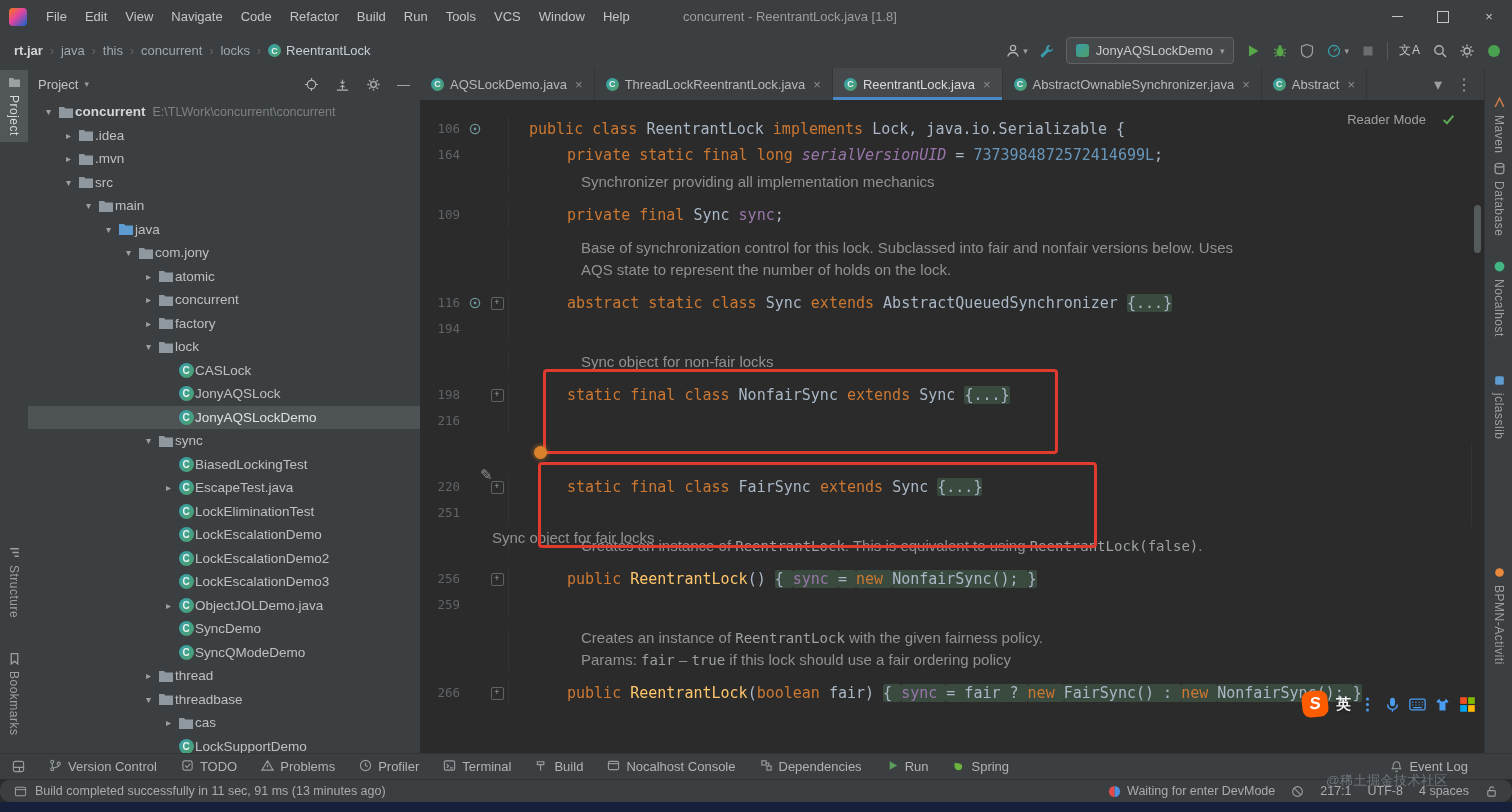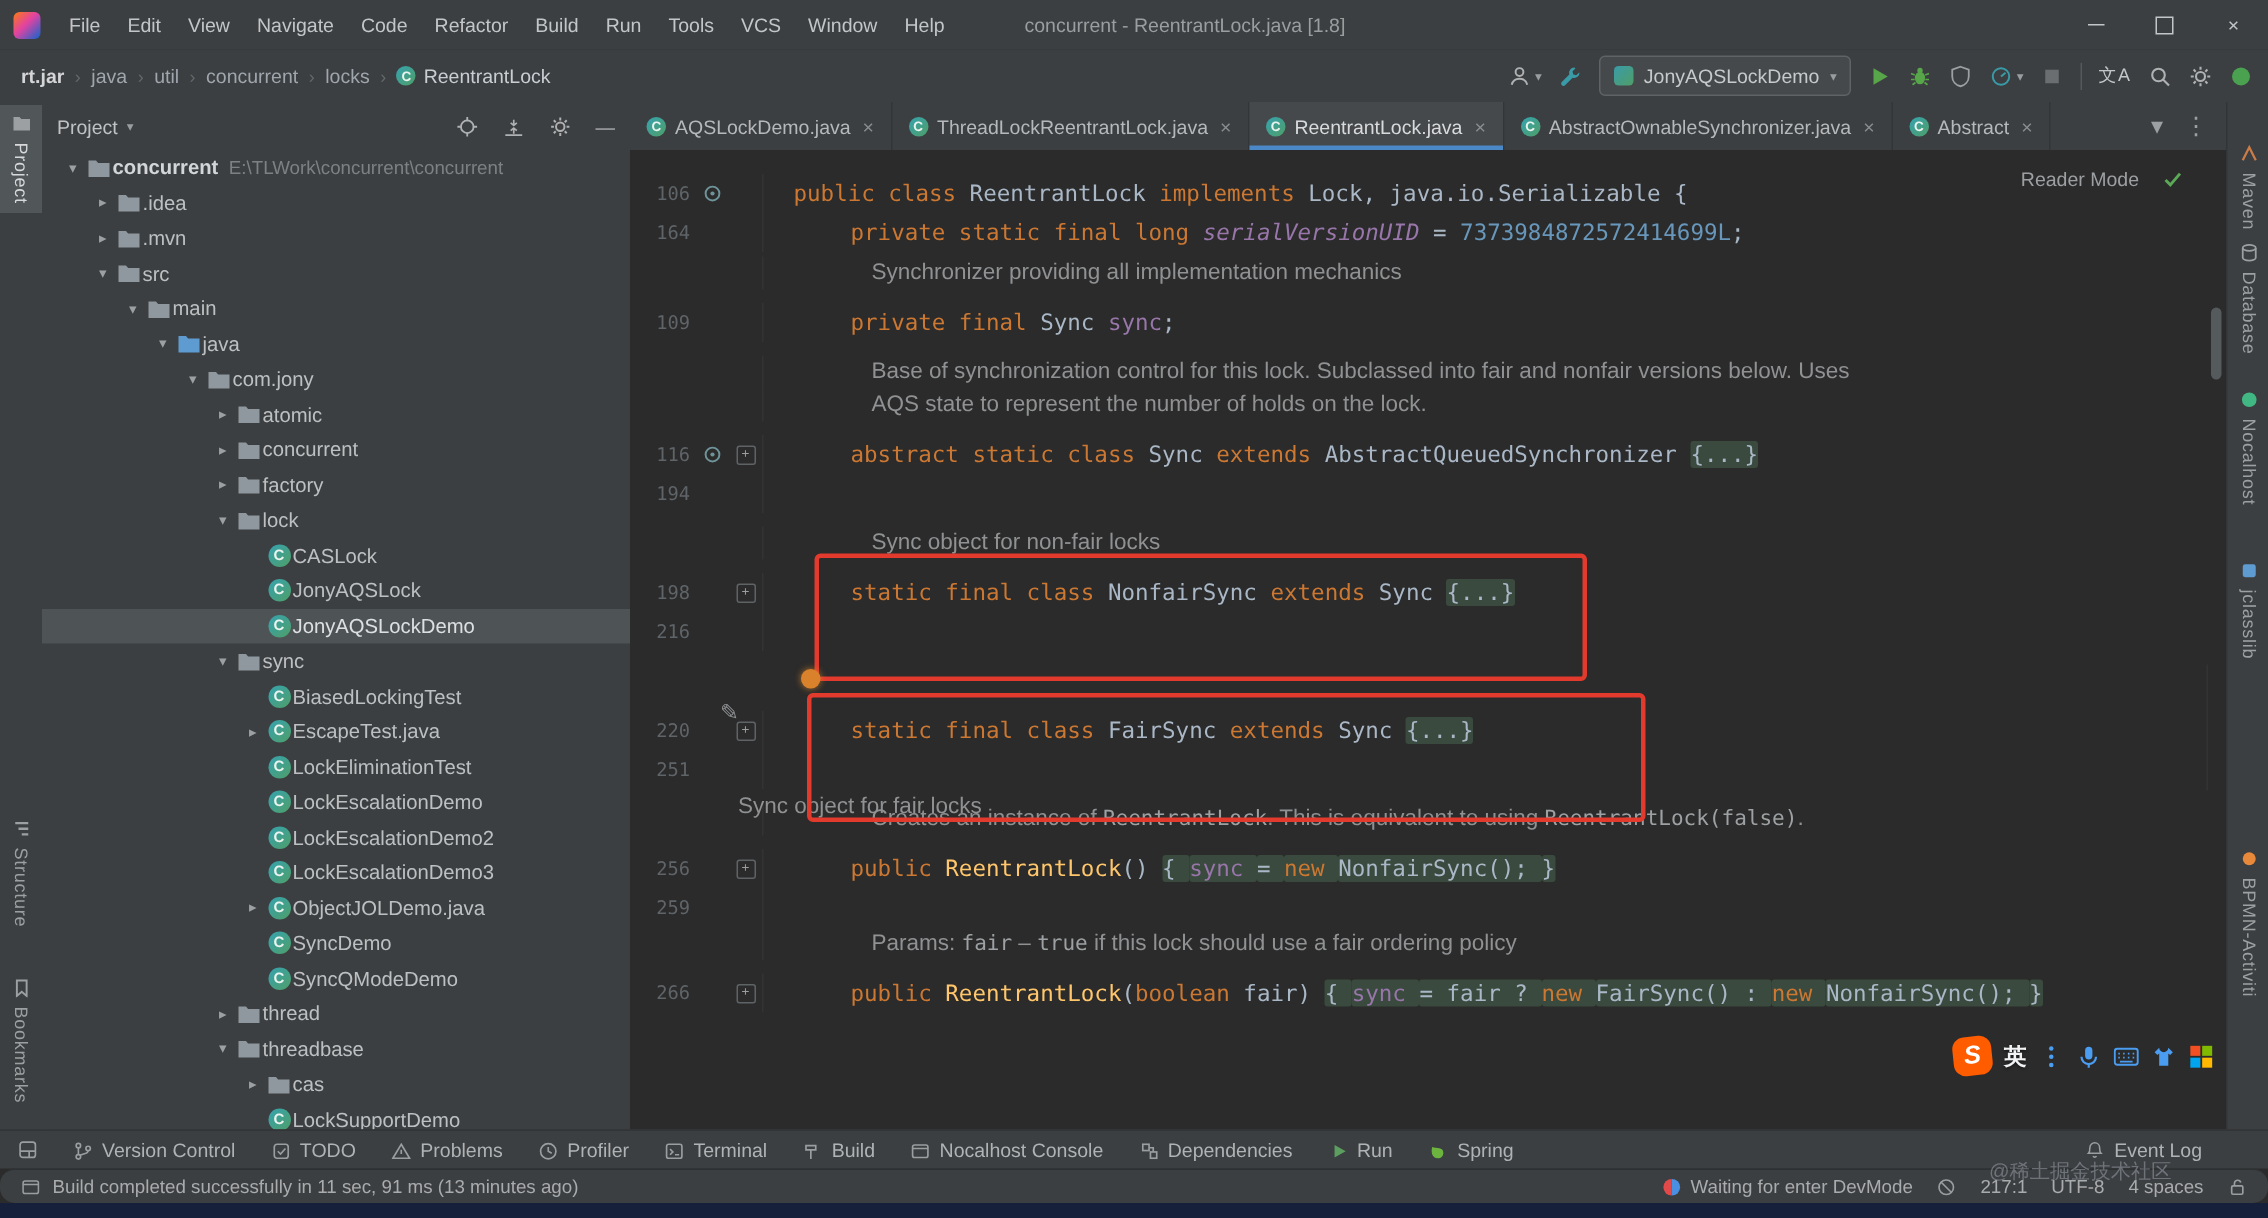--- a/index.html
+++ b/index.html
@@ -98,21 +98,21 @@
   #insp-ok{position:absolute;top:44px;right:28px;}
   #rbox1{left:123px;top:301px;width:509px;height:79px;border:3px solid #e23b2e;border-radius:4px;}
   #rbox2{left:118px;top:394px;width:553px;height:80px;border:3px solid #e23b2e;border-radius:4px;}
   #bkdot{left:114px;top:378px;width:13px;height:13px;border-radius:50%;background:#d9822b;box-shadow:0 0 5px rgba(217,130,43,.8);}
   #pencil{left:60px;top:398px;color:#8f9294;font-size:15px;}
   #scrollthumb{right:3px;top:137px;width:7px;height:48px;background:#555a5d;border-radius:4px;}
 
   
   #bottombar{left:0;top:753px;width:1512px;height:26px;background:#3c3f41;border-top:1px solid #323537;
              display:flex;align-items:center;font-size:13px;color:#b0b3b5;padding-left:12px;gap:24px;box-sizing:border-box;}
-  .bitem{display:flex;align-items:flex-end;gap:6px;white-space:nowrap;}
+  .bitem{display:flex;align-items:flex-start;gap:6px;white-space:nowrap;}
   .bitem svg{width:13px;height:13px;stroke:#9a9ea1;stroke-width:1.2;fill:none;}
   #eventlog{margin-left:auto;margin-right:44px;display:flex;align-items:center;gap:6px;}
   #statusbar{left:0;top:779px;width:1512px;height:23px;background:#3c3f41;border-top:1px solid #2e3133;
              display:flex;align-items:center;font-size:12.5px;color:#a9abad;padding:0 14px;gap:8px;box-sizing:border-box;border-radius:10px;}
   #status-right{margin-left:auto;display:flex;align-items:center;gap:16px;}
   #statusbar svg{width:13px;height:13px;}
   #taskbar{left:0;top:802px;width:1512px;height:10px;background:#16203a;}
 
   
   #watermark{left:1326px;top:772px;color:#9096a0;opacity:.6;font-size:13.5px;z-index:40;}
@@ -157,21 +157,21 @@
   <div id="crumbs">
       <span class="crumb crumb-root">
         <span>rt.jar</span>
       </span>
       <span class="crumb-sep">›</span>
       <span class="crumb">
         <span>java</span>
       </span>
       <span class="crumb-sep">›</span>
       <span class="crumb">
-        <span>util</span>
+        <span>this</span>
       </span>
       <span class="crumb-sep">›</span>
       <span class="crumb">
         <span>concurrent</span>
       </span>
       <span class="crumb-sep">›</span>
       <span class="crumb">
         <span>locks</span>
       </span>
       <span class="crumb-sep">›</span>
@@ -756,20 +756,28 @@
         </span>
         <span class="txt" style="padding-left: 58px;"><span class="tk-kw">public </span><span class="tk-mth">ReentrantLock</span><span class="tk-def">() </span><span class="tk-def fbg">{ </span><span class="tk-fld fbg">sync </span><span class="tk-def fbg">= </span><span class="tk-kw fbg">new </span><span class="tk-def fbg">NonfairSync(); </span><span class="tk-def fbg">}</span></span>
       </div>
       <div class="crow">
         <span class="gut">
           <span class="ln">259</span>
           <span class="gi"></span>
           <span class="gf"></span>
         </span>
         <span class="txt" style="padding-left: 20px;"></span>
+      </div>
+      <div class="crow crow-doc" style="margin-top: 9px;">
+        <span class="gut">
+          <span class="ln"></span>
+          <span class="gi"></span>
+          <span class="gf"></span>
+        </span>
+        <span class="txt" style="padding-left: 72px;"><span class="tk-doc">Creates an instance of </span><span class="tk-dcode">ReentrantLock</span><span class="tk-doc"> with the given fairness policy.</span></span>
       </div>
       <div class="crow crow-doc">
         <span class="gut">
           <span class="ln"></span>
           <span class="gi"></span>
           <span class="gf"></span>
         </span>
         <span class="txt" style="padding-left: 72px;"><span class="tk-doc">Params: </span><span class="tk-dcode">fair</span><span class="tk-doc"> – </span><span class="tk-dcode">true</span><span class="tk-doc"> if this lock should use a fair ordering policy</span></span>
       </div>
       <div class="crow" style="margin-top: 9px;">

